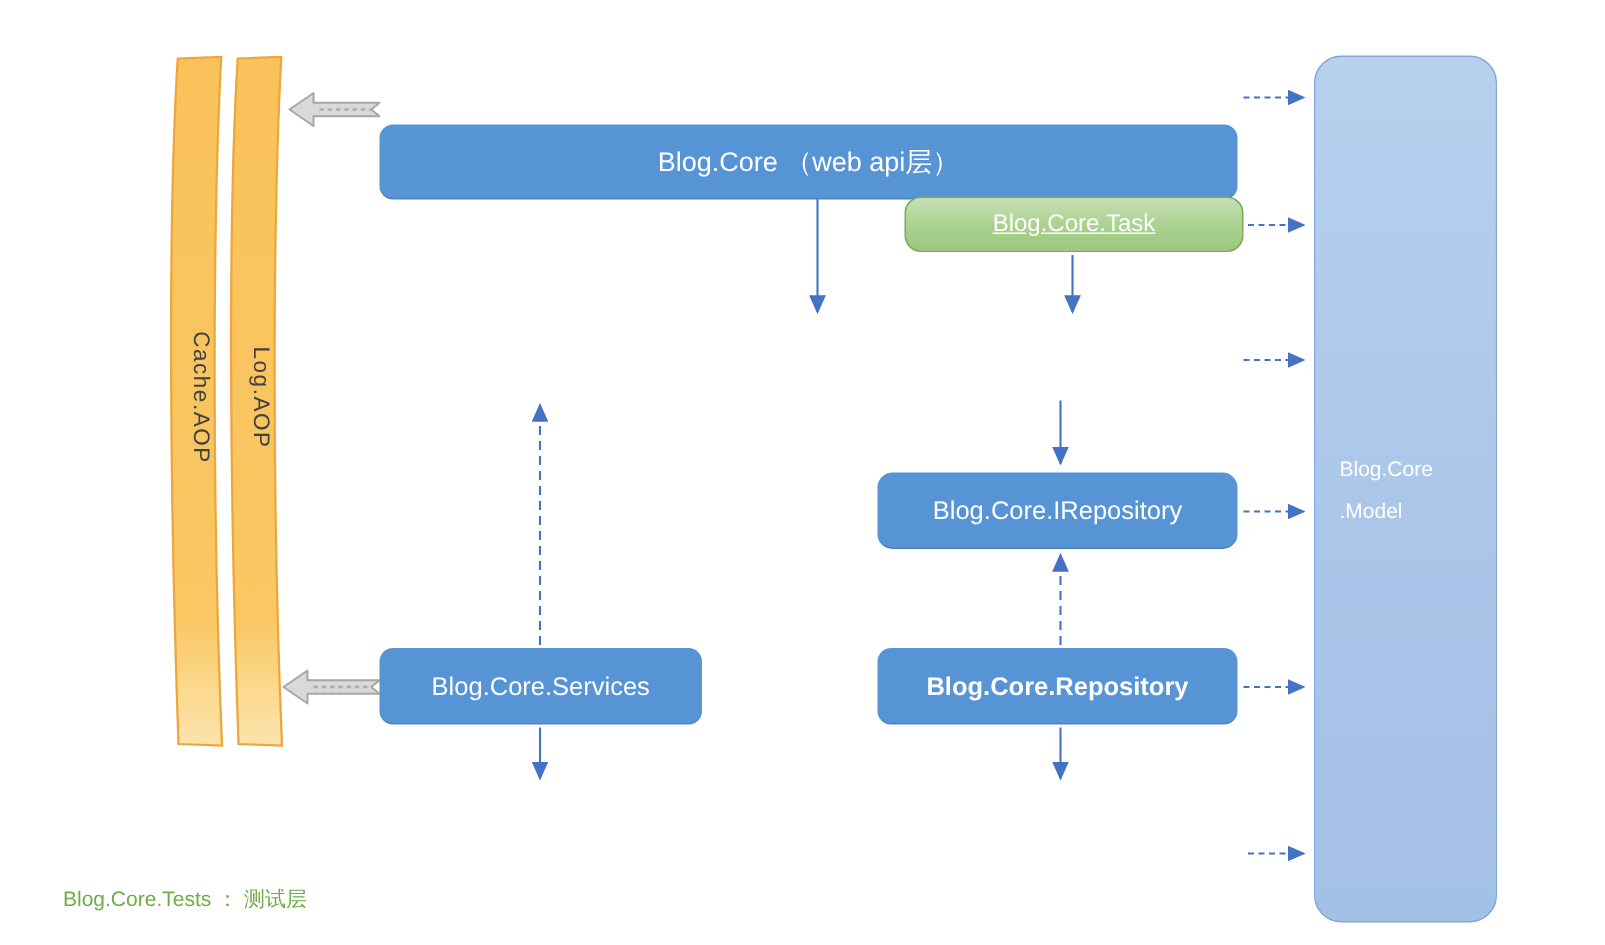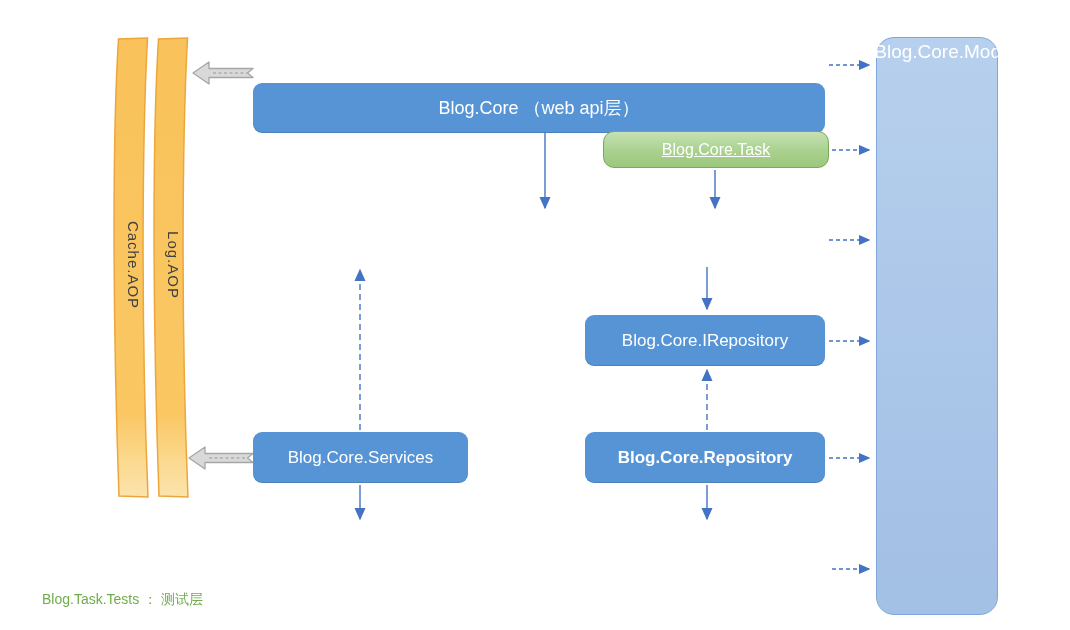--- a/index.html
+++ b/index.html
@@ -8,39 +8,39 @@
     font-family:"Liberation Sans",sans-serif;
   }
   #wires{position:absolute;left:0;top:0;width:1070px;height:630px;pointer-events:none;}
   .box{
     position:absolute;display:flex;align-items:center;justify-content:center;
     color:#ffffff;box-sizing:border-box;text-align:center;
   }
   .blue{background:#5694D6;border-radius:9px;box-shadow:inset 0 -1px 0 rgba(0,0,0,.12);}
   .box-webapi{left:253px;top:40px;width:572px;height:50px;font-size:18px;margin-top:43px;}
   .box-iservices{left:253px;top:214px;width:572px;height:51px;font-size:17px;}
-  .box-irepository{left:585px;top:315px;width:240px;height:51px;font-size:17px;}
+  .box-irepository{left:585px;top:315px;width:240px;height:51px;font-size:17px;border-radius:10px;}
   .box-services{left:253px;top:432px;width:215px;height:51px;font-size:17px;}
   .box-repository{left:585px;top:432px;width:240px;height:51px;font-size:17px;font-weight:bold;}
   .box-task{
     left:603px;top:131px;width:226px;height:37px;font-size:16px;border-radius:11px;
     background:linear-gradient(180deg,#C6E0B4 0%,#A9D18E 55%,#9CC87D 100%);
     border:1.5px solid #7BA95B;
     text-decoration:underline;
   }
   .box-model{
     left:253px;top:525px;width:575px;height:88px;font-size:18px;border-radius:13px;
     background:#4472C4;border:1px solid #3A62AC;
   }
   .box-common{
     left:876px;top:37px;width:122px;height:578px;border-radius:18px;
     background:linear-gradient(180deg,#B7D0ED 0%,#A9C5E8 60%,#A3C0E5 100%);
     border:1.5px solid #7FA7D9;
-    flex-direction:row;align-items:flex-start;justify-content:center;
-    padding-left:16px;font-size:19px;line-height:28px;
+    flex-direction:column;align-items:flex-start;justify-content:center;
+    padding-left:16px;font-size:14px;line-height:28px;
   }
   .band-label{
     position:absolute;width:170px;height:20px;line-height:20px;text-align:center;
     transform:rotate(90deg);color:#414141;font-size:15px;letter-spacing:1px;
   }
   .band-label-cache{left:48px;top:255px;}
   .band-label-log{left:88px;top:255px;}
   .legend{
     position:absolute;left:42px;top:542px;color:#6FAD49;font-size:14px;line-height:23px;
     white-space:pre;
@@ -102,17 +102,17 @@
   <div class="box blue box-irepository">Blog.Core.IRepository</div>
   <div class="box blue box-services">Blog.Core.Services</div>
   <div class="box blue box-repository">Blog.Core.Repository</div>
 
   <div class="box box-common">
     <div>Blog.Core</div>
     <div>.Model</div>
   </div>
 
   <div class="legend">
-    <div>Blog.Task.Tests ： 测试层</div>
+    <div>Blog.Core.Tests ： 测试层</div>
     
   </div>
 
 </div>
 
 </body></html>

